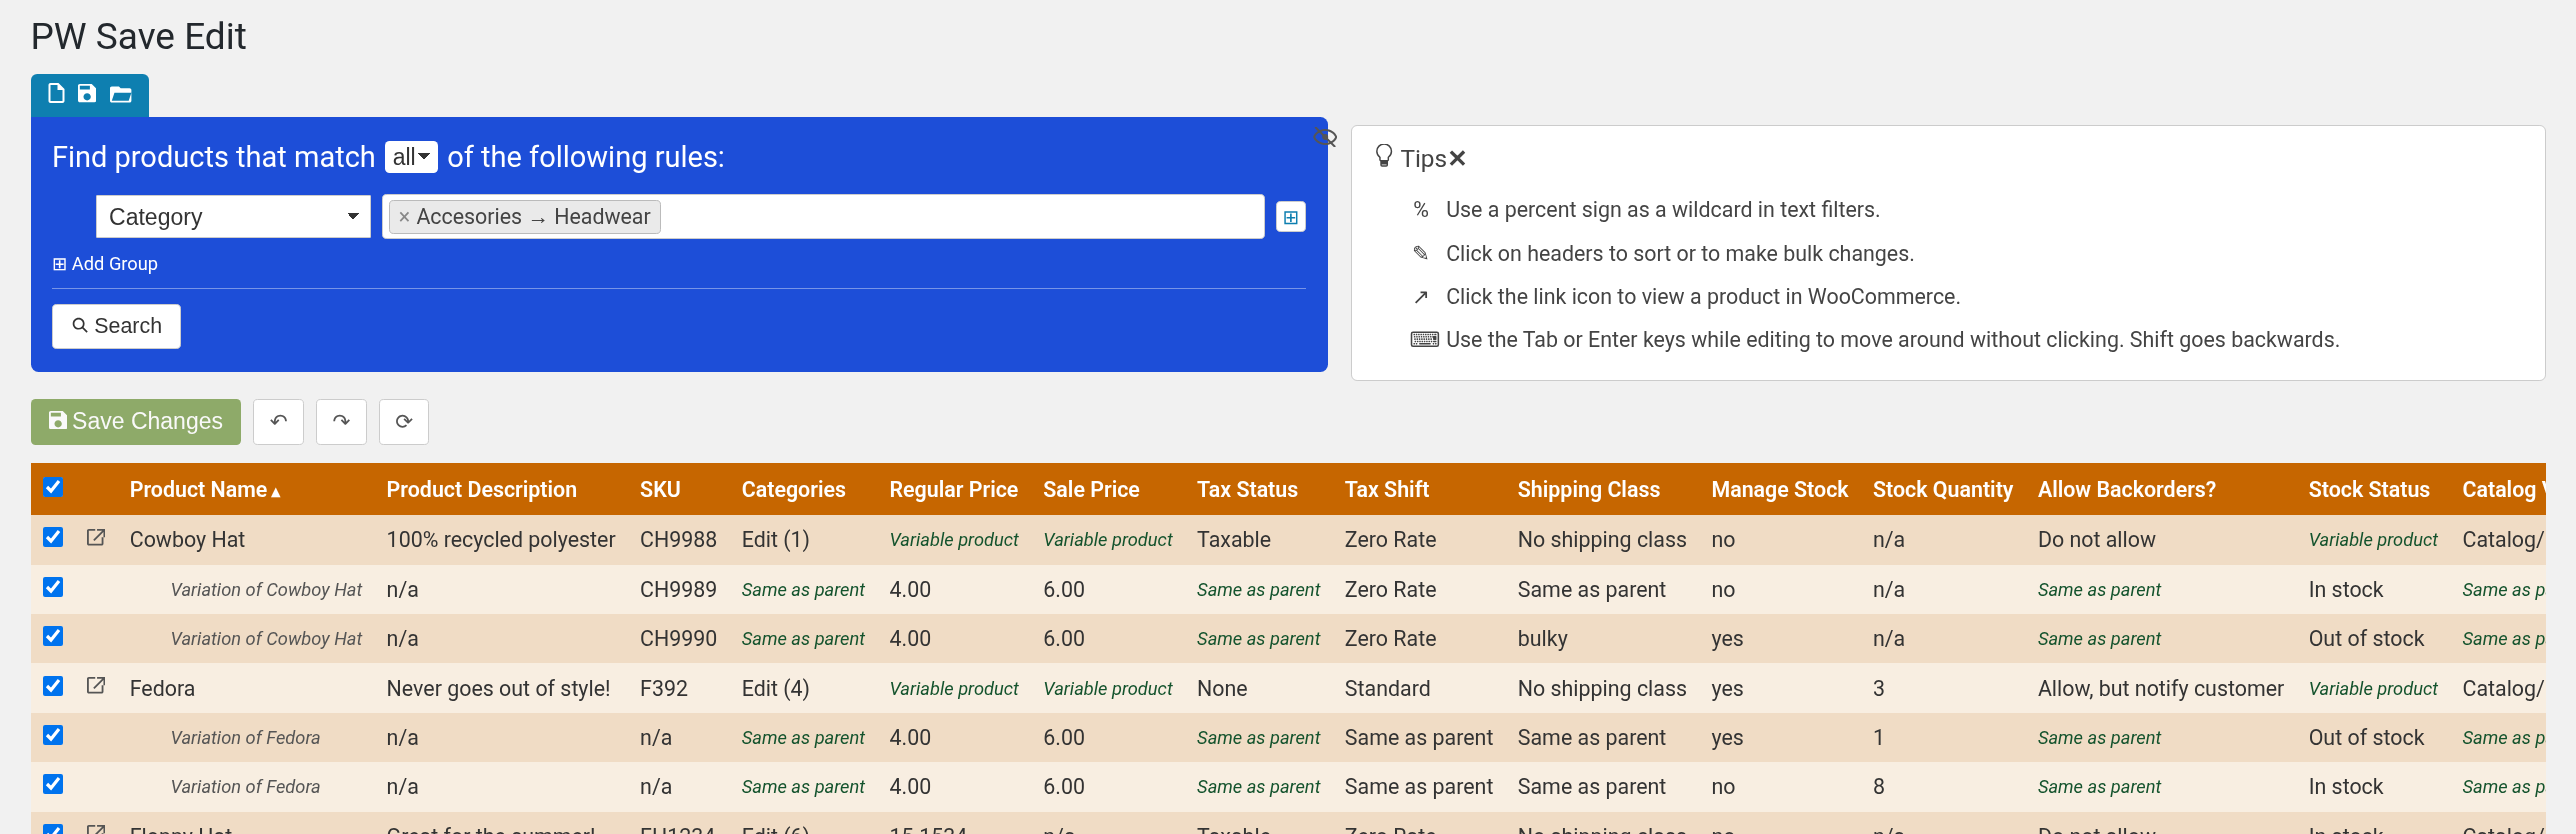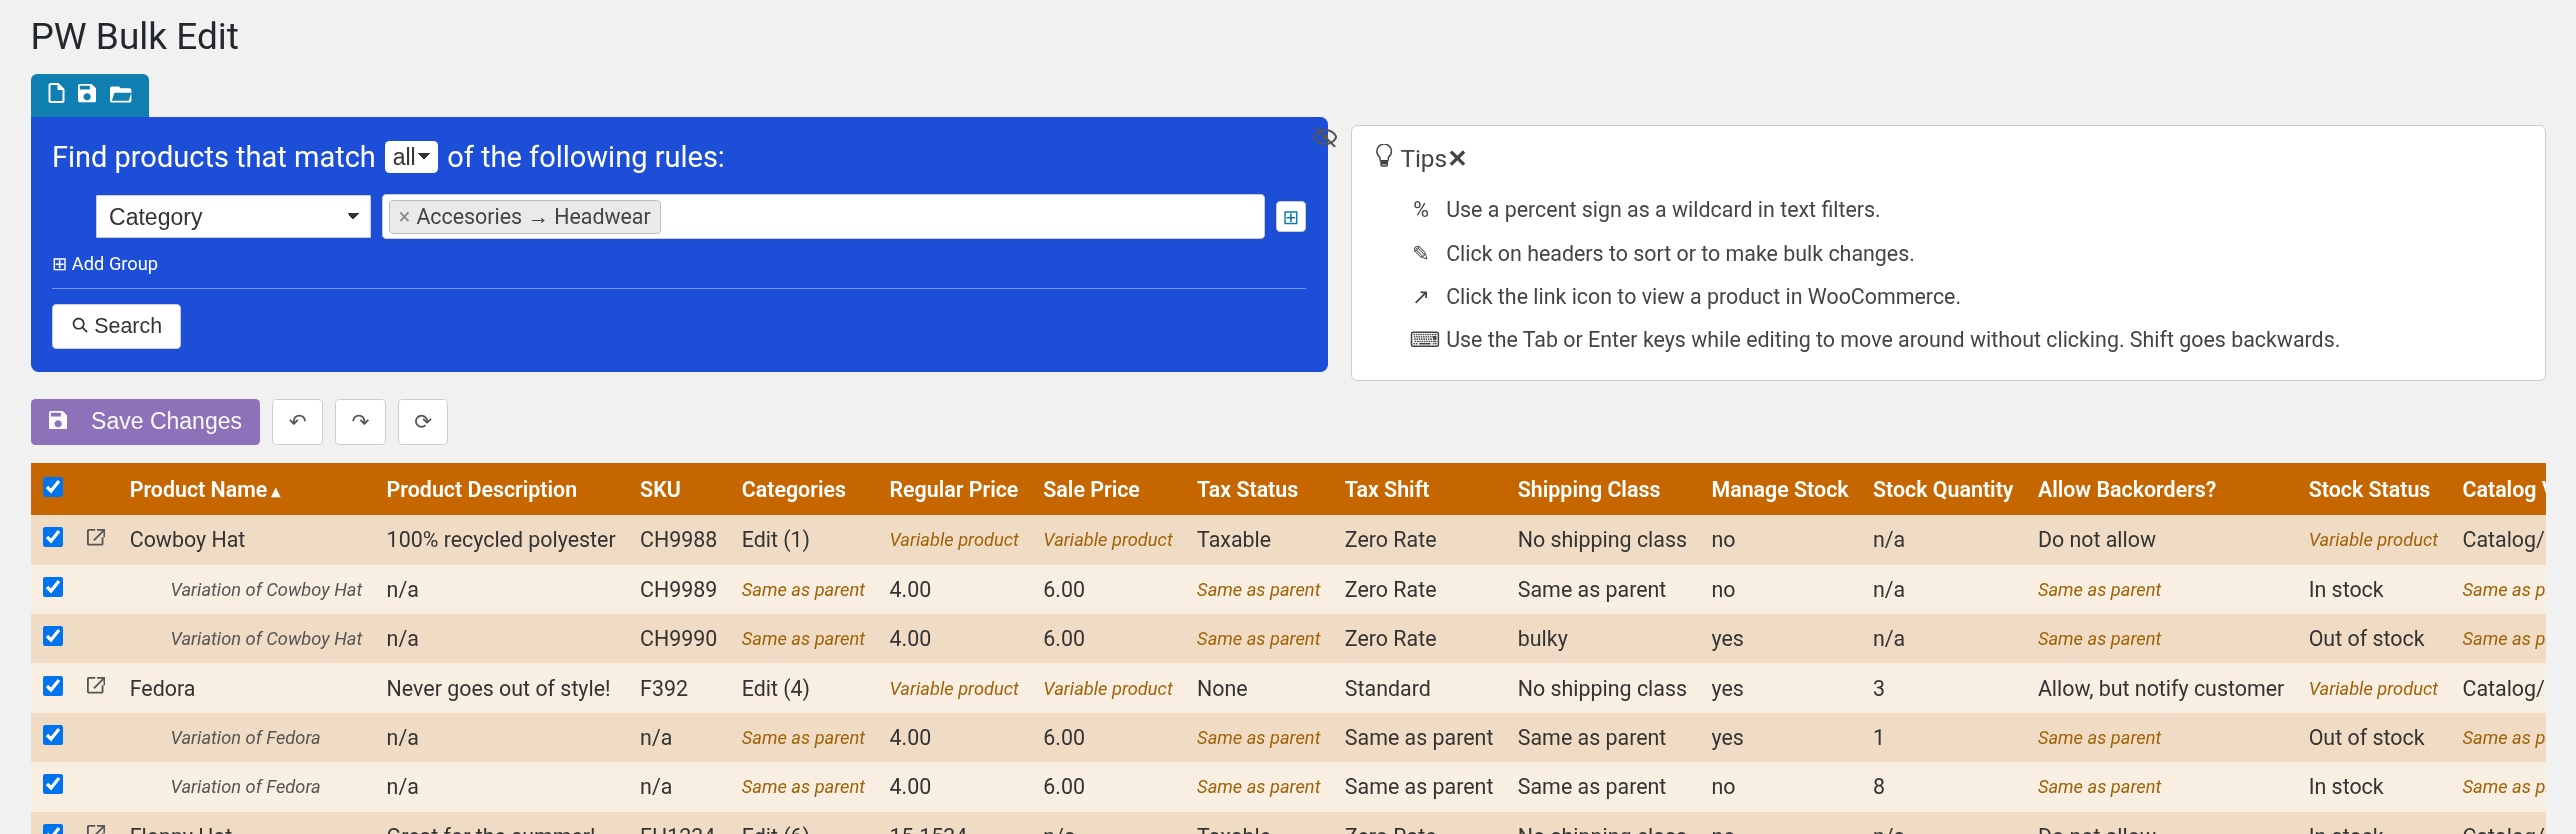--- a/index.html
+++ b/index.html
@@ -170,31 +170,31 @@
       align-items: center;
       gap: 13.7px;
     }
     .tips-list li .ticon { width: 23px; display: inline-block; text-align: center; color: #444; }
     .action-bar {
       display: flex;
       gap: 12.2px;
       margin: 18.3px 0;
     }
     .save-btn {
-      background: #4c1d95;
+      background: #4d7c0f;
       color: #fff;
       border: none;
       border-radius: 4.6px;
       padding: 9.2px 18.3px;
       font-size: 23px;
       opacity: 0.6;
       cursor: pointer;
       display: inline-flex;
       align-items: center;
-      gap: 24px;
+      gap: 5px;
     }
     .icon-btn {
       background: #fff;
       border: 0.8px solid #ccc;
       border-radius: 4.6px;
       padding: 7.6px 15.3px;
       font-size: 21.4px;
       cursor: pointer;
       color: #555;
     }
@@ -234,36 +234,36 @@
     }
     .variation {
       font-style: italic;
       font-size: 18.3px;
       color: #555;
       padding-left: 53px;
     }
     .italic-cell {
       font-style: italic;
       font-size: 18.3px;
-      color: #a16207;
+      color: #14532d;
     }
     .sort-caret::after { content: " ▴"; font-size: 17px; }
     input[type="checkbox"] {
       width: 20px;
       height: 20px;
       accent-color: #0073ee;
     }
     .link-icon { color: #555; cursor: pointer; }
     .svg-icon { fill: currentColor; }
   </style>
 </head>
 <body>
 
 <div class="wrap">
-  <h1 class="page-title">PW Bulk Edit</h1>
+  <h1 class="page-title">PW Save Edit</h1>
 
   <div class="top-icons">
     <span>
       <svg class="svg-icon" width="17" height="20" viewBox="0 0 16 20">
           <path d="M10 0H2C0.9 0 0 0.9 0 2v16c0 1.1 0.9 2 2 2h12c1.1 0 2-0.9 2-2V6l-6-6zM14 18H2V2h7v5h5v11z"></path>
         </svg>
     </span>
     <span>
       <svg class="svg-icon" width="18.3" height="18.3" viewBox="0 0 20 20">
           <path d="M15 0H2C0.9 0 0 0.9 0 2v16c0 1.1 0.9 2 2 2h16c1.1 0 2-0.9 2-2V5l-5-5zM10 18c-2.2 0-4-1.8-4-4s1.8-4 4-4 4 1.8 4 4-1.8 4-4 4zM13 6H2V2h11v4z"></path>

